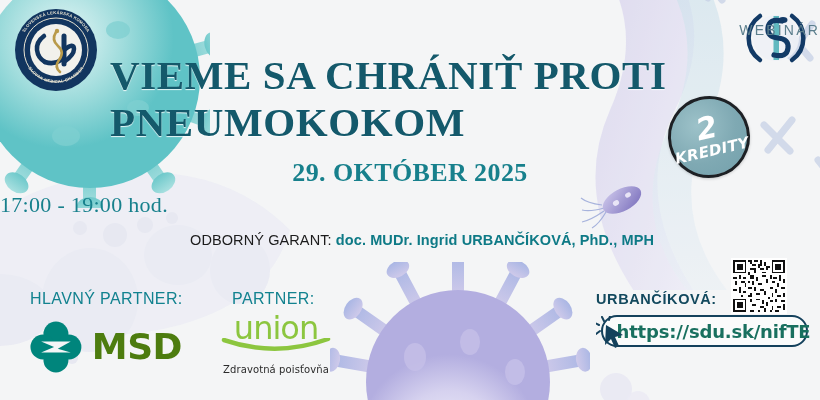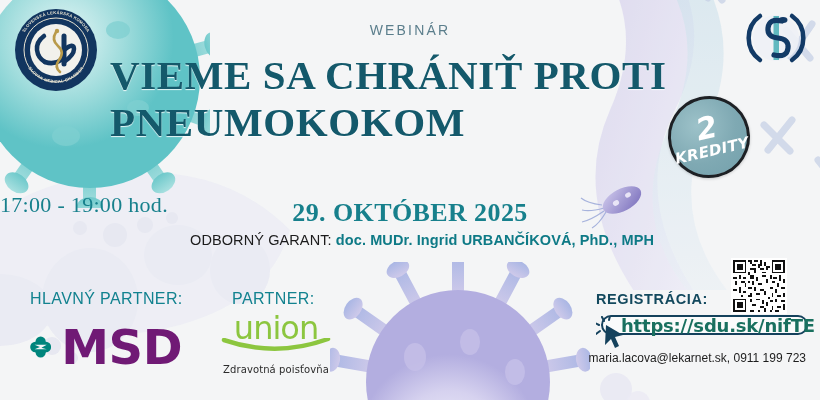--- a/index.html
+++ b/index.html
@@ -99,21 +99,21 @@
     color: #ffffff;
     letter-spacing: .4px;
     line-height: 1.05;
     margin-top: 1px;
   }
 
   
   .kicker {
     position: absolute;
     left: 0; right: 0; top: 22px;
-    text-align: center;
+    text-align: right;
     font-size: 14px;
     font-weight: 400;
     letter-spacing: 2.2px;
     color: #5b7e8c;
   }
 
   .main-title {
     position: absolute;
     left: 110px; right: 110px; top: 52px;
     text-align: left;
@@ -128,21 +128,20 @@
 
   .event-date {
     position: absolute;
     left: 0; right: 0; top: 158px;
     text-align: center;
     font-family: "Liberation Serif", serif;
     font-weight: 700;
     font-size: 26px;
     letter-spacing: .4px;
     color: #17808c;
-    margin-top: 40px;
   }
 
   .event-time {
     position: absolute;
     left: 0; right: 0; top: 192px;
     text-align: left;
     font-family: "Liberation Serif", serif;
     font-weight: 400;
     font-size: 22px;
     letter-spacing: .3px;
@@ -176,23 +175,23 @@
   .label-partner      { left: 232px; top: 290px; }
 
   .msd-logo {
     position: absolute;
     left: 30px; top: 316px;
     width: 152px; height: 62px;
     display: flex; align-items: center; gap: 10px;
   }
   .msd-wordmark {
     font-family: "DejaVu Sans", sans-serif;
-    font-size: 48px;
-    font-weight: 700;
-    color: #701a75;
+    font-size: 36px;
+    font-weight: 700;
+    color: #4d7c0f;
     letter-spacing: -.5px;
     line-height: 1;
   }
 
   .union-logo {
     position: absolute;
     left: 216px; top: 312px;
     width: 120px; height: 68px;
     text-align: center;
   }
@@ -226,27 +225,27 @@
   .qr-code {
     position: absolute;
     left: 731px; top: 258px;
     width: 56px; height: 56px;
     background: #ffffff;
   }
 
   .reg-pill {
     position: absolute;
     left: 601px; top: 315px;
-    width: 207px; height: 20px;
+    width: 207px; height: 32px;
     border: 2px solid #14415c;
     border-radius: 17px;
     background: rgba(255,255,255,.55);
     display: flex;
     align-items: center;
-    justify-content: flex-start;
+    justify-content: center;
   }
   .reg-url {
     font-family: "DejaVu Sans", sans-serif;
     font-size: 18px;
     font-weight: 700;
     color: #19705f;
     letter-spacing: -.2px;
     padding-left: 18px;
   }
   .cursor-click {
@@ -504,21 +503,21 @@
   </div>
 
   <div class="union-logo">
     <div class="union-word">union</div>
     <svg width="110" height="14" viewBox="0 0 110 14" style="display:block;margin:-6px auto 0;">
       <path d="M3 2 q52 18 104 -1" fill="none" stroke="#8cc63f" stroke-width="4.5" stroke-linecap="round"></path>
     </svg>
     <div class="union-sub">Zdravotná poisťovňa</div>
   </div>
 
-  <div class="reg-label">REGISTRÁCIA:</div>
+  <div class="reg-label">URBANČÍKOVÁ:</div>
 
   <svg class="qr-code" viewBox="0 0 29 29" shape-rendering="crispEdges">
     <rect width="29" height="29" fill="#ffffff"></rect>
     <g fill="#111111">
       <rect x="1" y="1" width="7" height="7"></rect>
         <rect x="2" y="2" width="5" height="5" fill="#fff"></rect>
         <rect x="3" y="3" width="3" height="3"></rect>
       <rect x="21" y="1" width="7" height="7"></rect>
         <rect x="22" y="2" width="5" height="5" fill="#fff"></rect>
         <rect x="23" y="3" width="3" height="3"></rect>
@@ -604,16 +603,15 @@
     <g stroke="#14415c" stroke-width="2" stroke-linecap="round">
       <path d="M8 5 L6 1"></path>
         <path d="M3 9 L-1 7"></path>
         <path d="M4 15 L0 18"></path>
         <path d="M13 4 L14 0"></path>
     </g>
     <path d="M10 9 L27 19 L19 21 L23 30 L19 32 L15 23 L9 29 Z" fill="#14415c"></path>
   </svg>
 
   <div class="contact">
-    <div class="contact-reach">maria.lacova@lekarnet.sk, 0911 199 723</div>
   </div>
 
 </div>
 
 </body></html>

